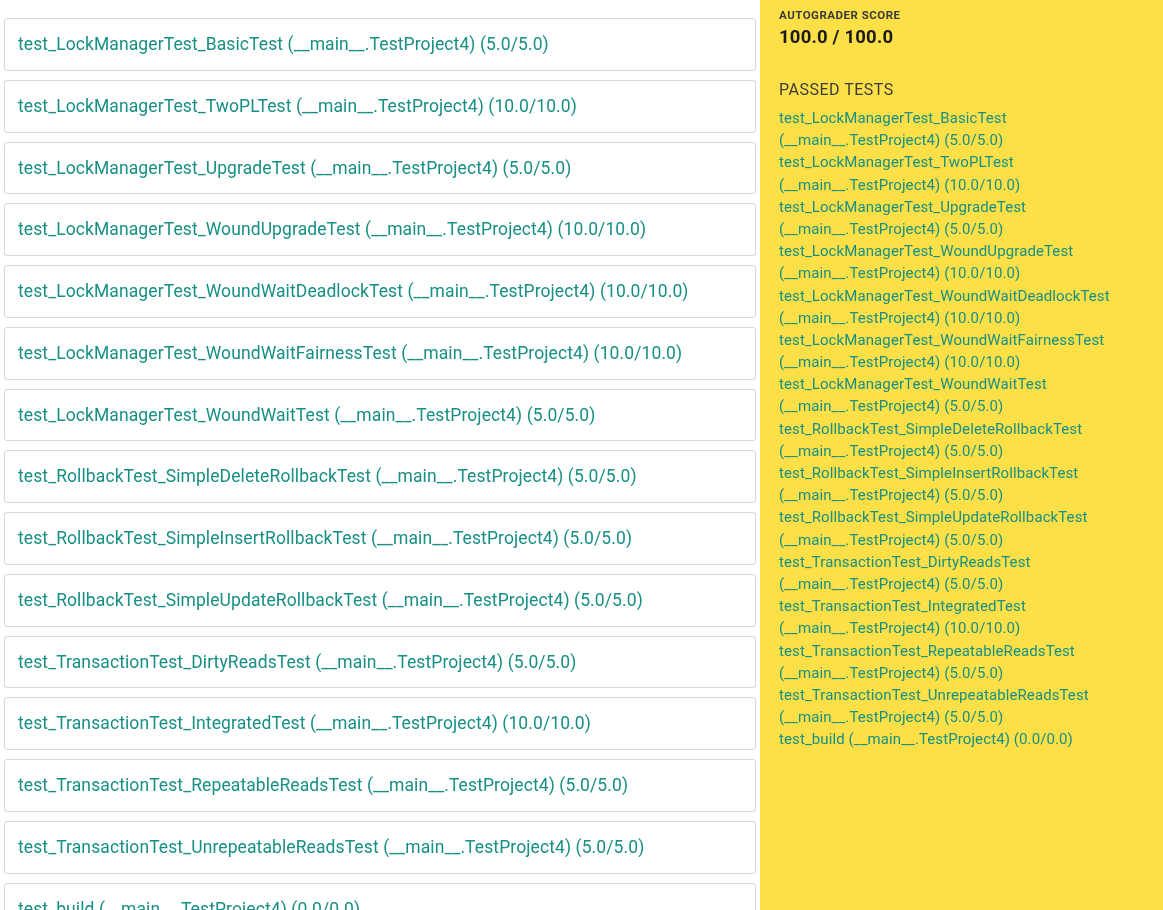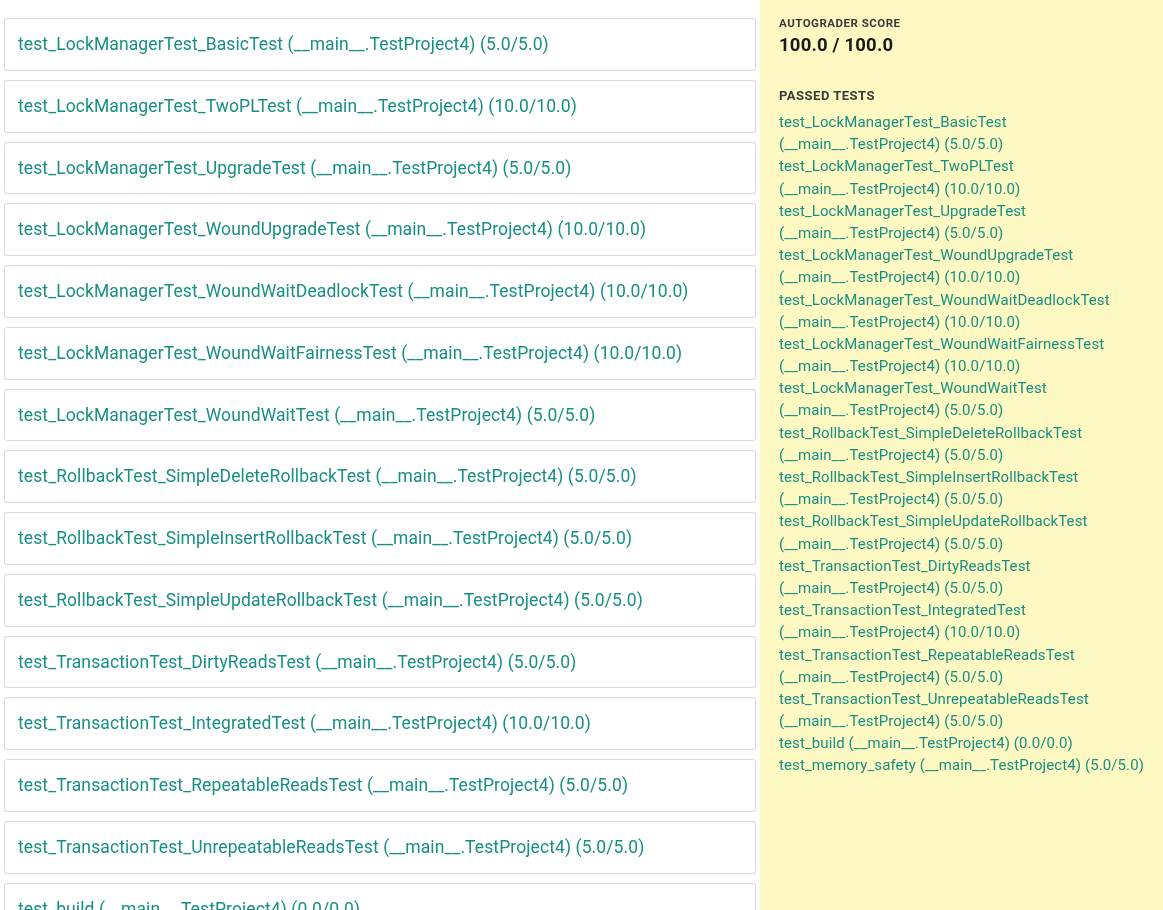--- a/index.html
+++ b/index.html
@@ -26,41 +26,41 @@
     }
     .test-card-title {
       color: #178f84;
       font-size: 17.5px;
       font-weight: 400;
       line-height: 1.3;
       letter-spacing: 0.1px;
     }
     .side-panel {
       flex: 1;
-      background: #fef9c3;
-      padding: 16px 10px 14px 19px;
+      background: #fde047;
+      padding: 8px 10px 14px 19px;
       overflow-y: auto;
     }
     .side-heading {
       font-size: 11.5px;
       font-weight: 700;
       letter-spacing: 0.5px;
       color: #3a3a3a;
       margin-bottom: 4px;
     }
     .score-value {
       font-size: 18.5px;
       font-weight: 700;
       color: #1a1a1a;
       margin-bottom: 32px;
       letter-spacing: 0.2px;
     }
     .passed-heading {
-      font-size: 13px;
-      font-weight: 700;
+      font-size: 16px;
+      font-weight: 400;
       letter-spacing: 0.5px;
       color: #3a3a3a;
       margin-bottom: 8px;
     }
     .passed-link {
       display: block;
       color: #178f84;
       font-size: 15px;
       line-height: 1.48;
       text-decoration: none;
@@ -135,15 +135,14 @@
       <a class="passed-link">test_LockManagerTest_WoundWaitFairnessTest (__main__.TestProject4) (10.0/10.0)</a>
       <a class="passed-link">test_LockManagerTest_WoundWaitTest (__main__.TestProject4) (5.0/5.0)</a>
       <a class="passed-link">test_RollbackTest_SimpleDeleteRollbackTest (__main__.TestProject4) (5.0/5.0)</a>
       <a class="passed-link">test_RollbackTest_SimpleInsertRollbackTest (__main__.TestProject4) (5.0/5.0)</a>
       <a class="passed-link">test_RollbackTest_SimpleUpdateRollbackTest (__main__.TestProject4) (5.0/5.0)</a>
       <a class="passed-link">test_TransactionTest_DirtyReadsTest (__main__.TestProject4) (5.0/5.0)</a>
       <a class="passed-link">test_TransactionTest_IntegratedTest (__main__.TestProject4) (10.0/10.0)</a>
       <a class="passed-link">test_TransactionTest_RepeatableReadsTest (__main__.TestProject4) (5.0/5.0)</a>
       <a class="passed-link">test_TransactionTest_UnrepeatableReadsTest (__main__.TestProject4) (5.0/5.0)</a>
       <a class="passed-link">test_build (__main__.TestProject4) (0.0/0.0)</a>
-      <a class="passed-link">test_memory_safety (__main__.TestProject4) (5.0/5.0)</a>
     </div>
 </div>
 
 </body></html>

